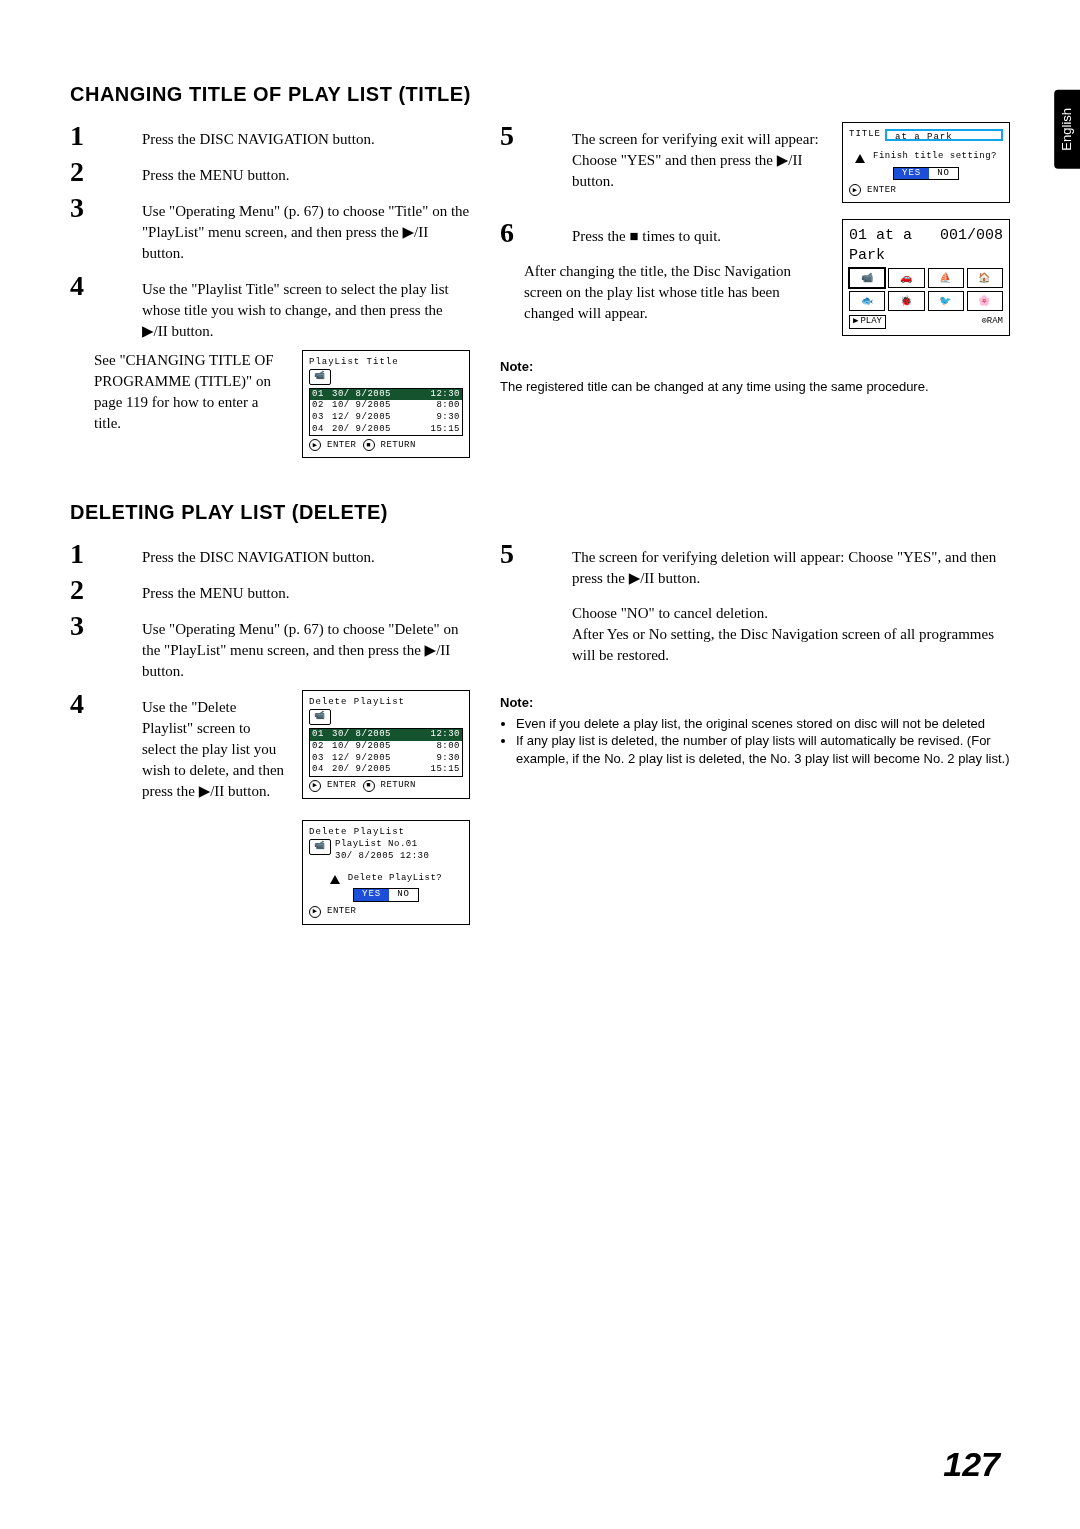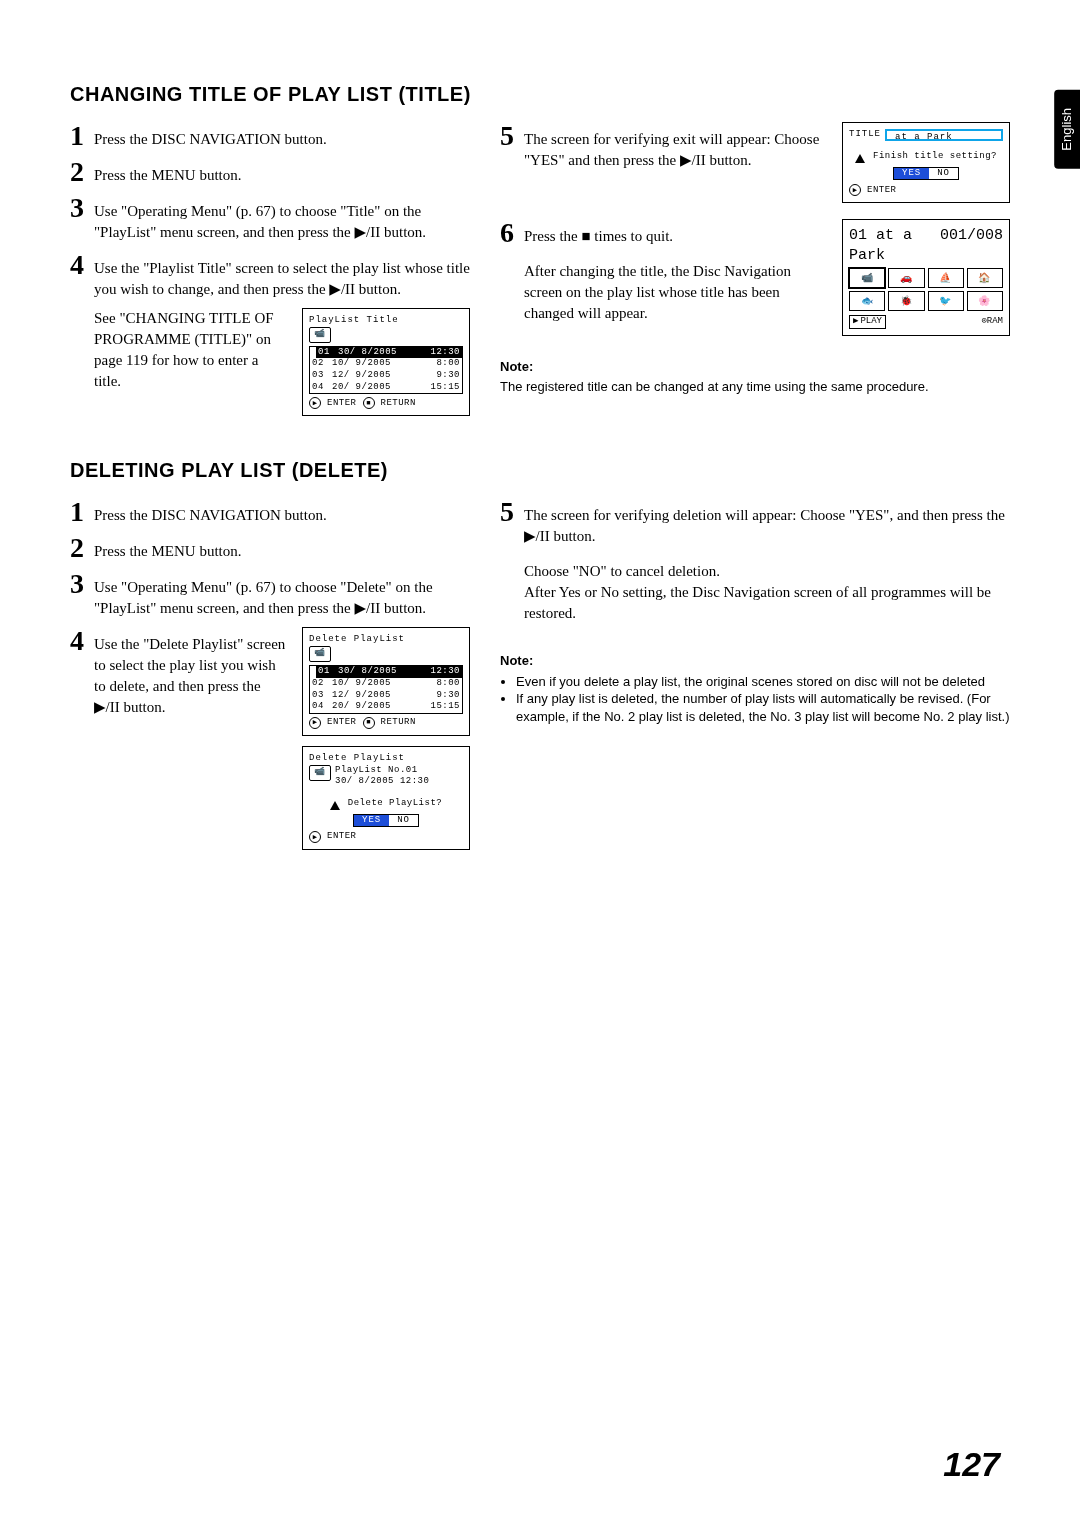--- a/index.html
+++ b/index.html
@@ -57,20 +57,21 @@
     font-family: "Times New Roman", serif;
     font-weight: bold;
     font-size: 28px;
     line-height: 1;
     width: 24px;
     flex-shrink: 0;
   }
   .step-text {
     font-size: 15px;
     padding-top: 7px;
+    margin-left: 48px;
   }
   .step-inner {
     display: flex;
     align-items: flex-start;
     gap: 14px;
   }
   .osd {
     border: 1.5px solid #000;
     padding: 6px;
     font-family: "Courier New", monospace;
@@ -112,21 +113,21 @@
   .osd-list {
     border: 1px solid #000;
     padding: 0;
   }
   .osd-list-row {
     display: flex;
     padding: 0 2px;
     font-size: 9px;
     letter-spacing: 0.5px;
   }
-  .osd-list-row.selected { background: #000000; color: #fff; margin-left: 6px; }
+  .osd-list-row.selected { background: #14532d; color: #fff; }
   .osd-list-row span:first-child { width: 20px; }
   .osd-list-row span:nth-child(2) { flex: 1; }
   .osd-footer {
     display: flex;
     gap: 6px;
     margin-top: 3px;
     font-size: 9px;
     letter-spacing: 0.5px;
     align-items: center;
   }

